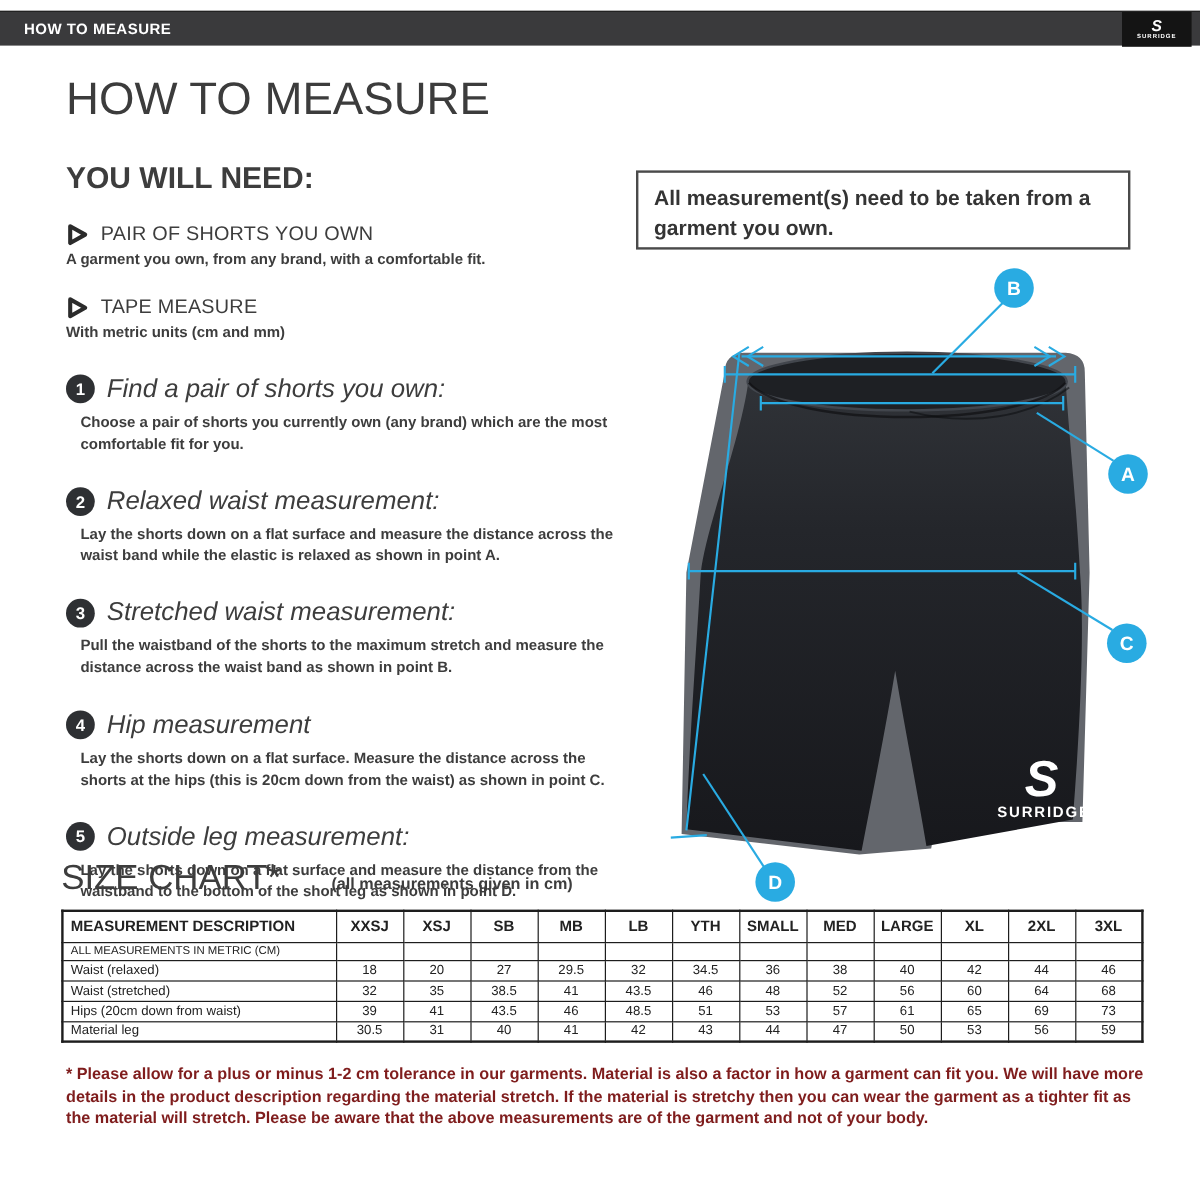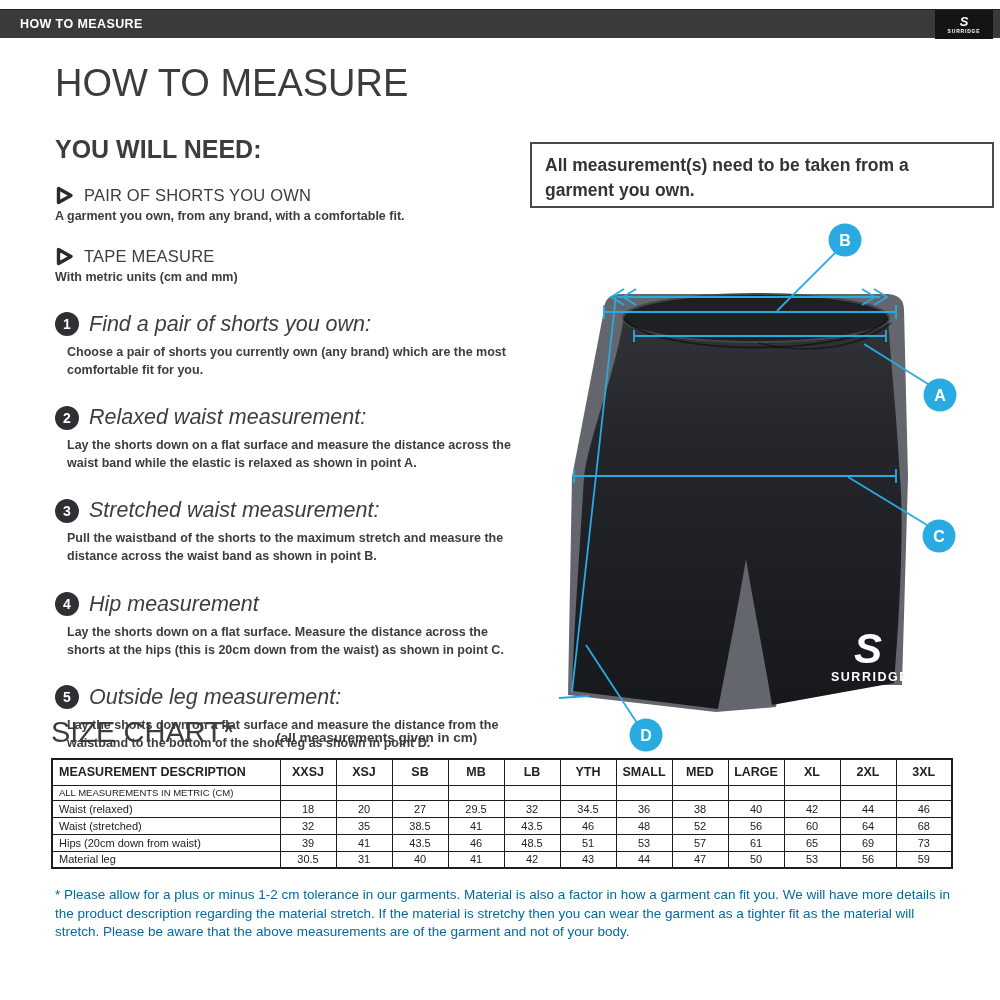--- a/index.html
+++ b/index.html
@@ -38,21 +38,21 @@
   .step-head { display:flex; align-items:center; gap:10px; }
   .step-num {
     width:24px; height:24px; border-radius:50%; background:#2e3033; color:#fff;
     font-size:14px; font-weight:700; display:flex; align-items:center; justify-content:center; flex:0 0 24px;
   }
   .step-title { font-size:21.5px; font-weight:400;font-style:italic; }
   .step-desc { font-size:12.5px; font-weight:700; line-height:1.45; margin:6px 12px 0; width:455px; }
 
   
   .notice-box {
-    position:absolute; left:530px; top:142px; width:464px; height:66px;
+    position:absolute; left:530px; top:142px; width:412px; height:66px;
     border:2px solid #4a4a4a; padding:9px 13px;
     font-size:17.5px; font-weight:700; line-height:1.4; color:#343434;
   }
 
   
   .figure { position:absolute; left:558px; top:215px; width:442px; height:550px; }
 
   
   .size-chart { position:absolute; left:51px; top:716px; width:900px; }
   .sc-head { display:flex; align-items:baseline; gap:42px; }
@@ -62,21 +62,21 @@
   table.sizes th, table.sizes td { border:1px solid #1d1d1d; text-align:center; padding:0 2px; color:#222; }
   table.sizes th { font-size:12.5px; font-weight:700; height:26px; }
   table.sizes th.first, table.sizes td.first { text-align:left; padding-left:6px; }
   table.sizes tr.metric td { font-size:9.5px; font-weight:700; height:15px; }
   table.sizes tbody tr td { font-size:11px; font-weight:400; height:17px; }
   table.sizes tbody tr.metric td { font-weight:400; }
 
   
   .footnote {
     position:absolute; left:55px; top:886px; width:900px;
-    font-size:13.5px; font-weight:400; line-height:1.38; color:#0369a1; margin:0;
+    font-size:13.5px; font-weight:700; line-height:1.38; color:#7f1d1d; margin:0;
   }
 </style>
 </head>
 <body>
 
 <div class="topbar">
   <span class="topbar-title">HOW TO MEASURE</span>
   <div class="logo-box">
     <span class="logo-mark">S</span>
     <span class="logo-word">SURRIDGE</span>

